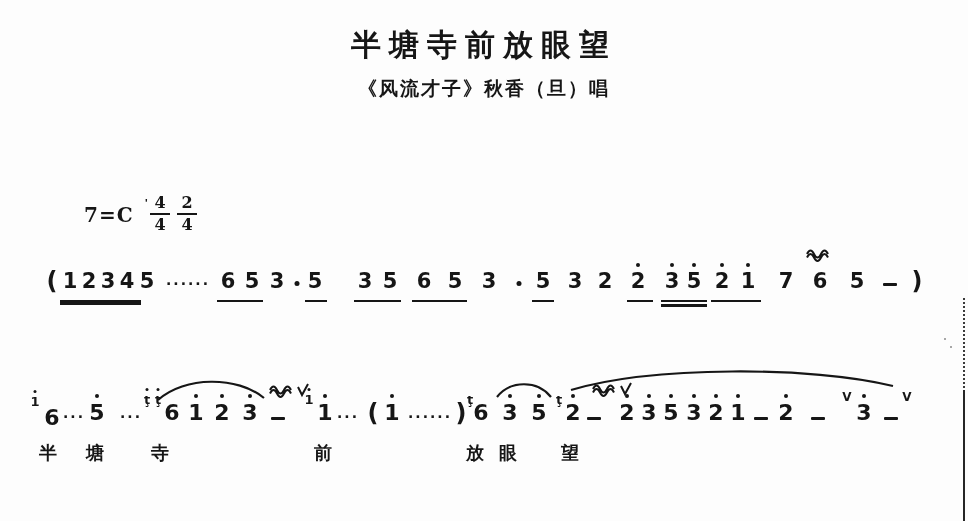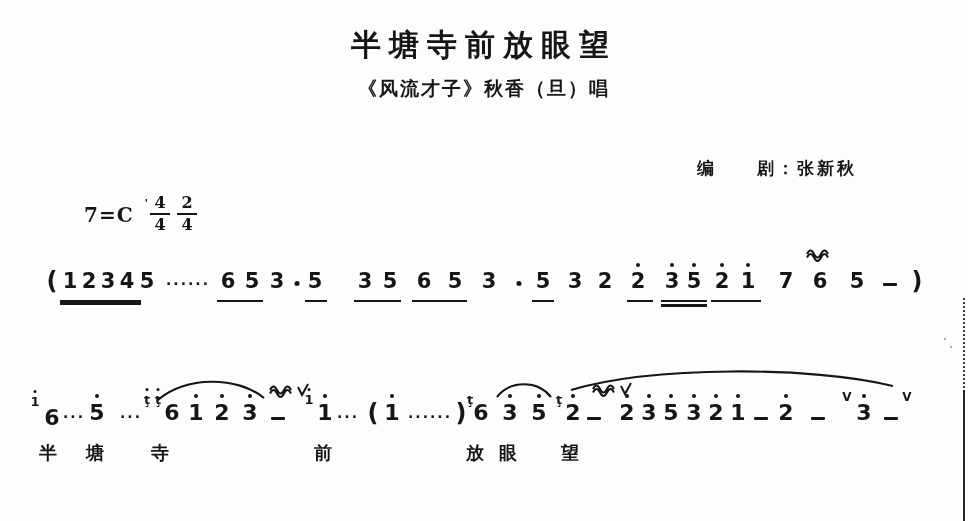--- a/index.html
+++ b/index.html
@@ -55,21 +55,21 @@
   .edge-dotted{position:absolute;left:963px;top:298px;height:94px;width:0;border-left:2px dotted #3a3a3a;}
   .edge-solid{position:absolute;left:963px;top:390px;height:131px;width:2px;background:#262626;}
   .speck{position:absolute;width:2px;height:2px;background:#8a8a8a;border-radius:50%;}
 </style>
 </head>
 <body>
 
 <div class="title">半塘寺前放眼望</div>
 <div class="subtitle">《风流才子》秋香（旦）唱</div>
 
-<div class="credits"><div><span>编　　剧：</span><span>张新秋</span></div></div>
+<div class="credits"></div>
 
 <div class="keysig">7=C</div>
 <span class="tick">'</span>
 
 <div class="frac" style="left:149px">
   <span class="num">4</span>
   <span class="fbar"></span>
   <span class="den">4</span>
 </div>
 <div class="frac" style="left:176px">

